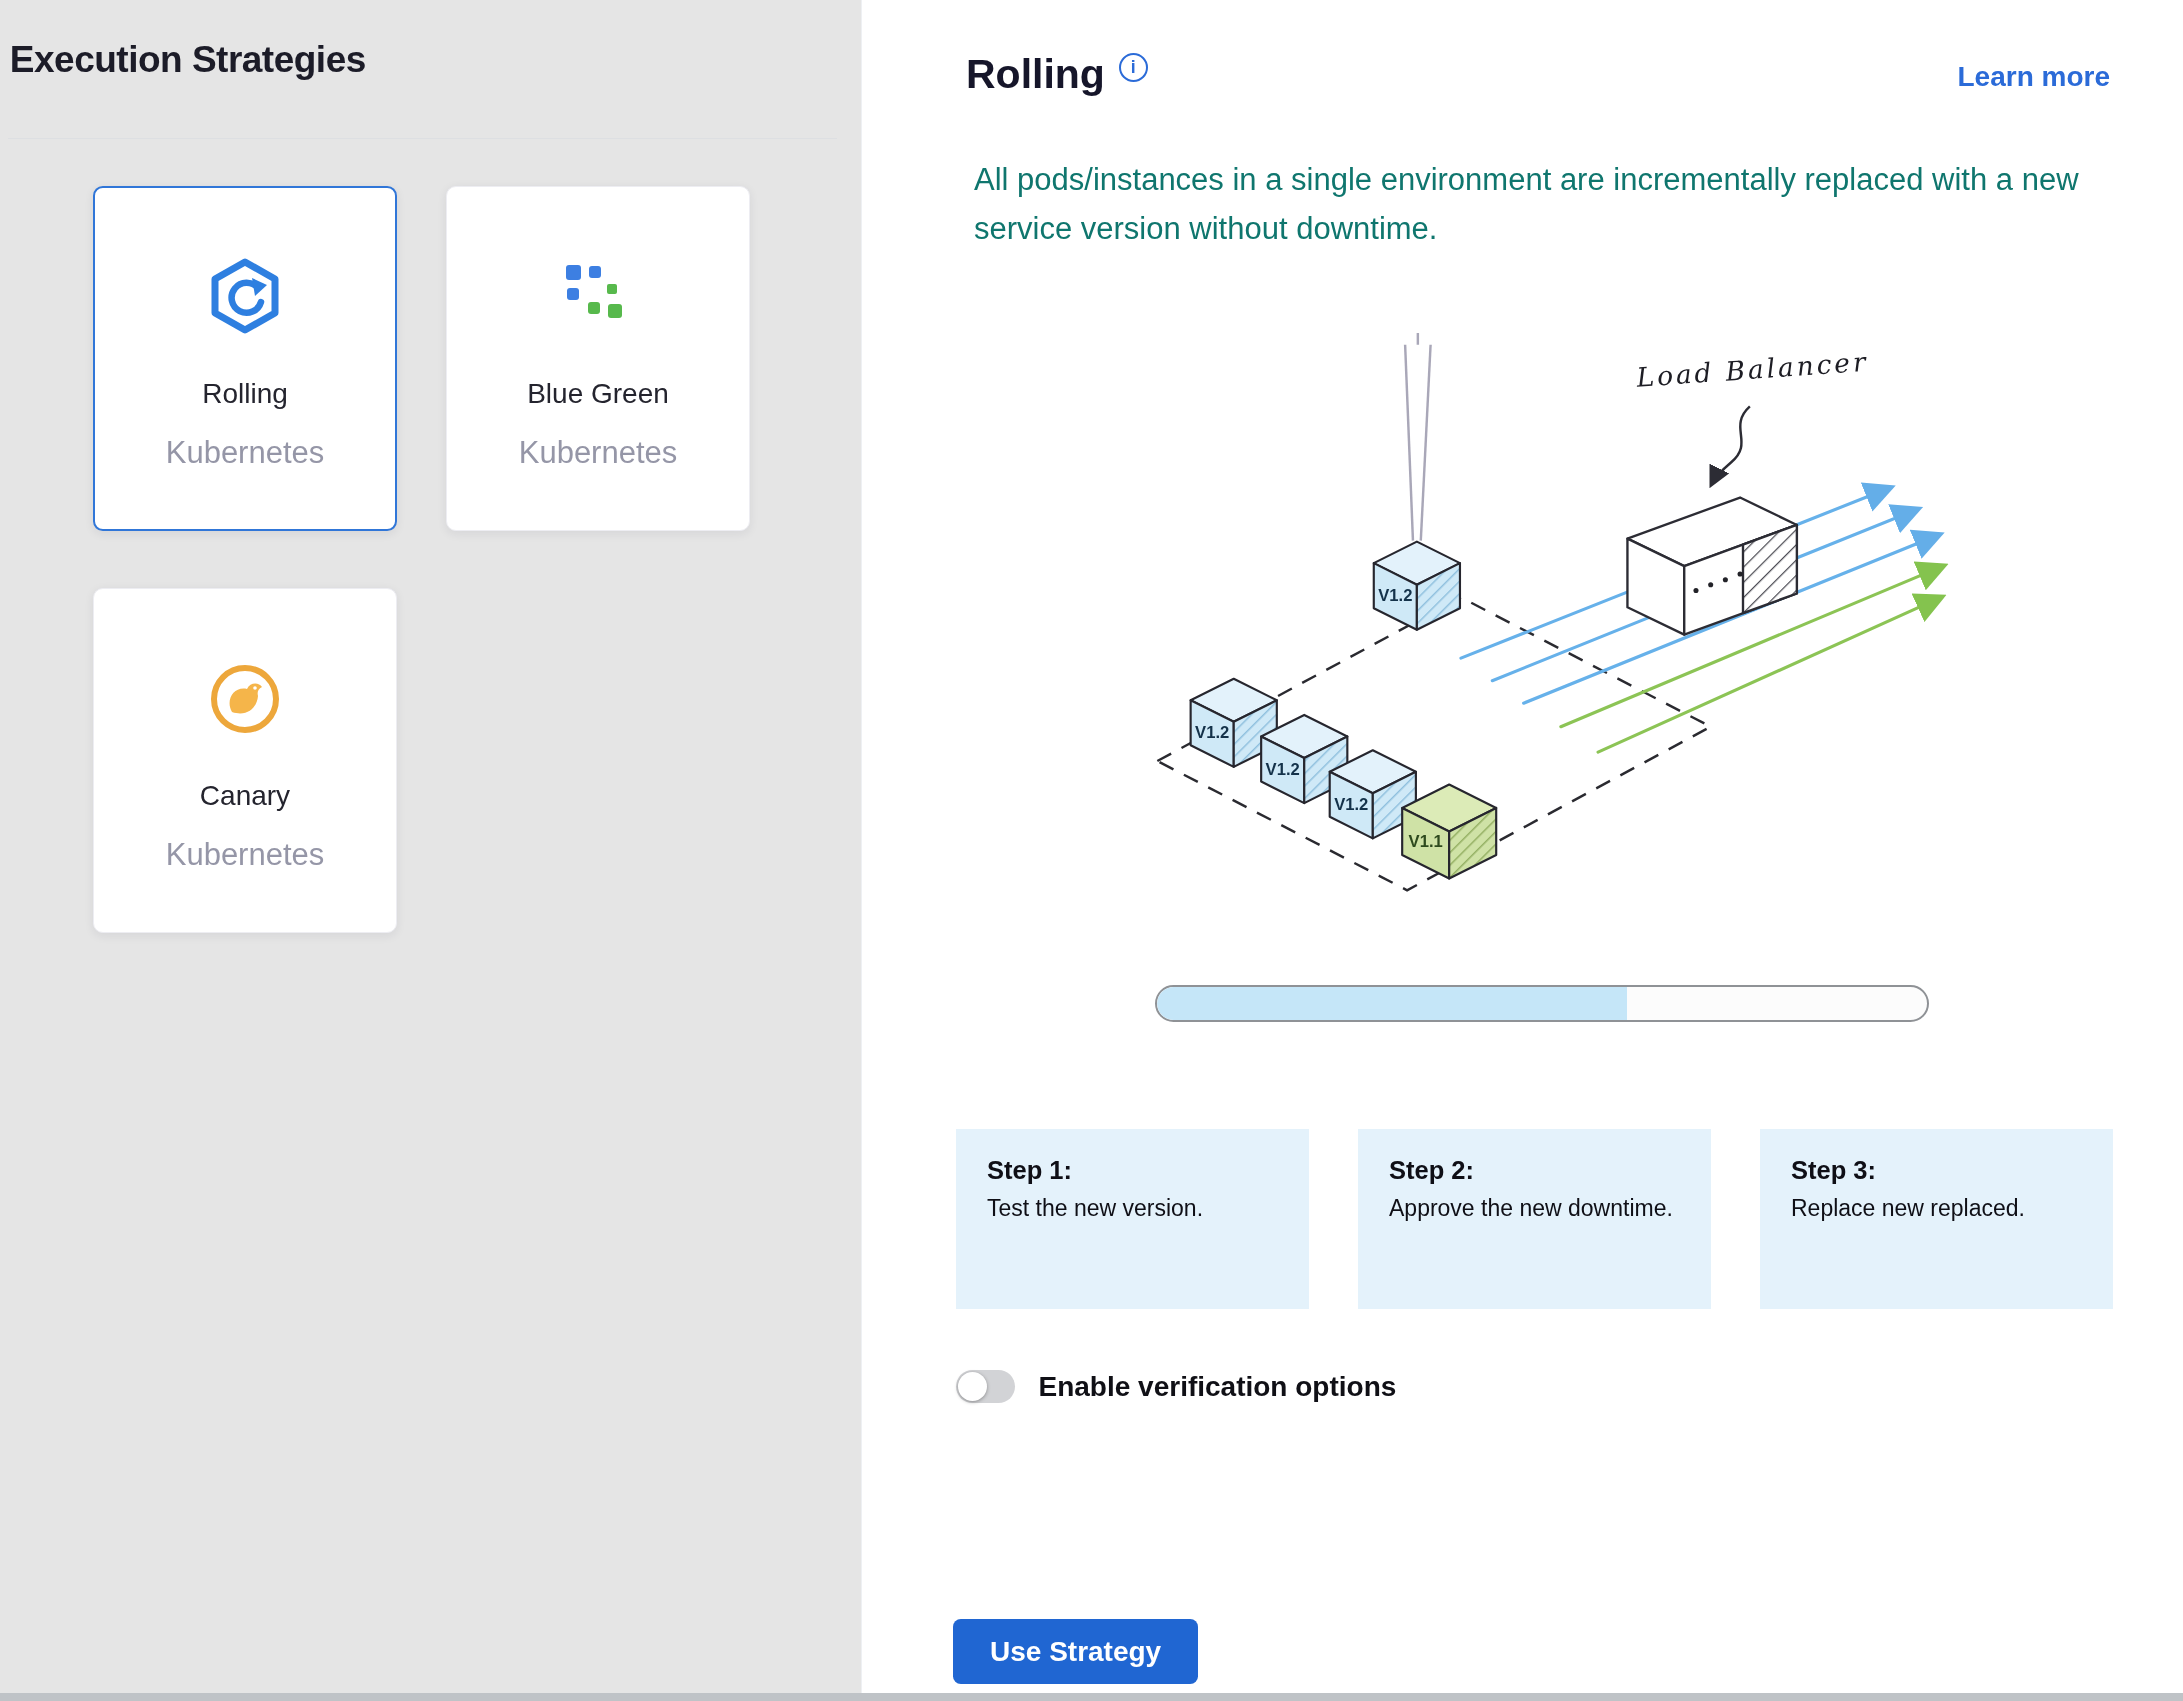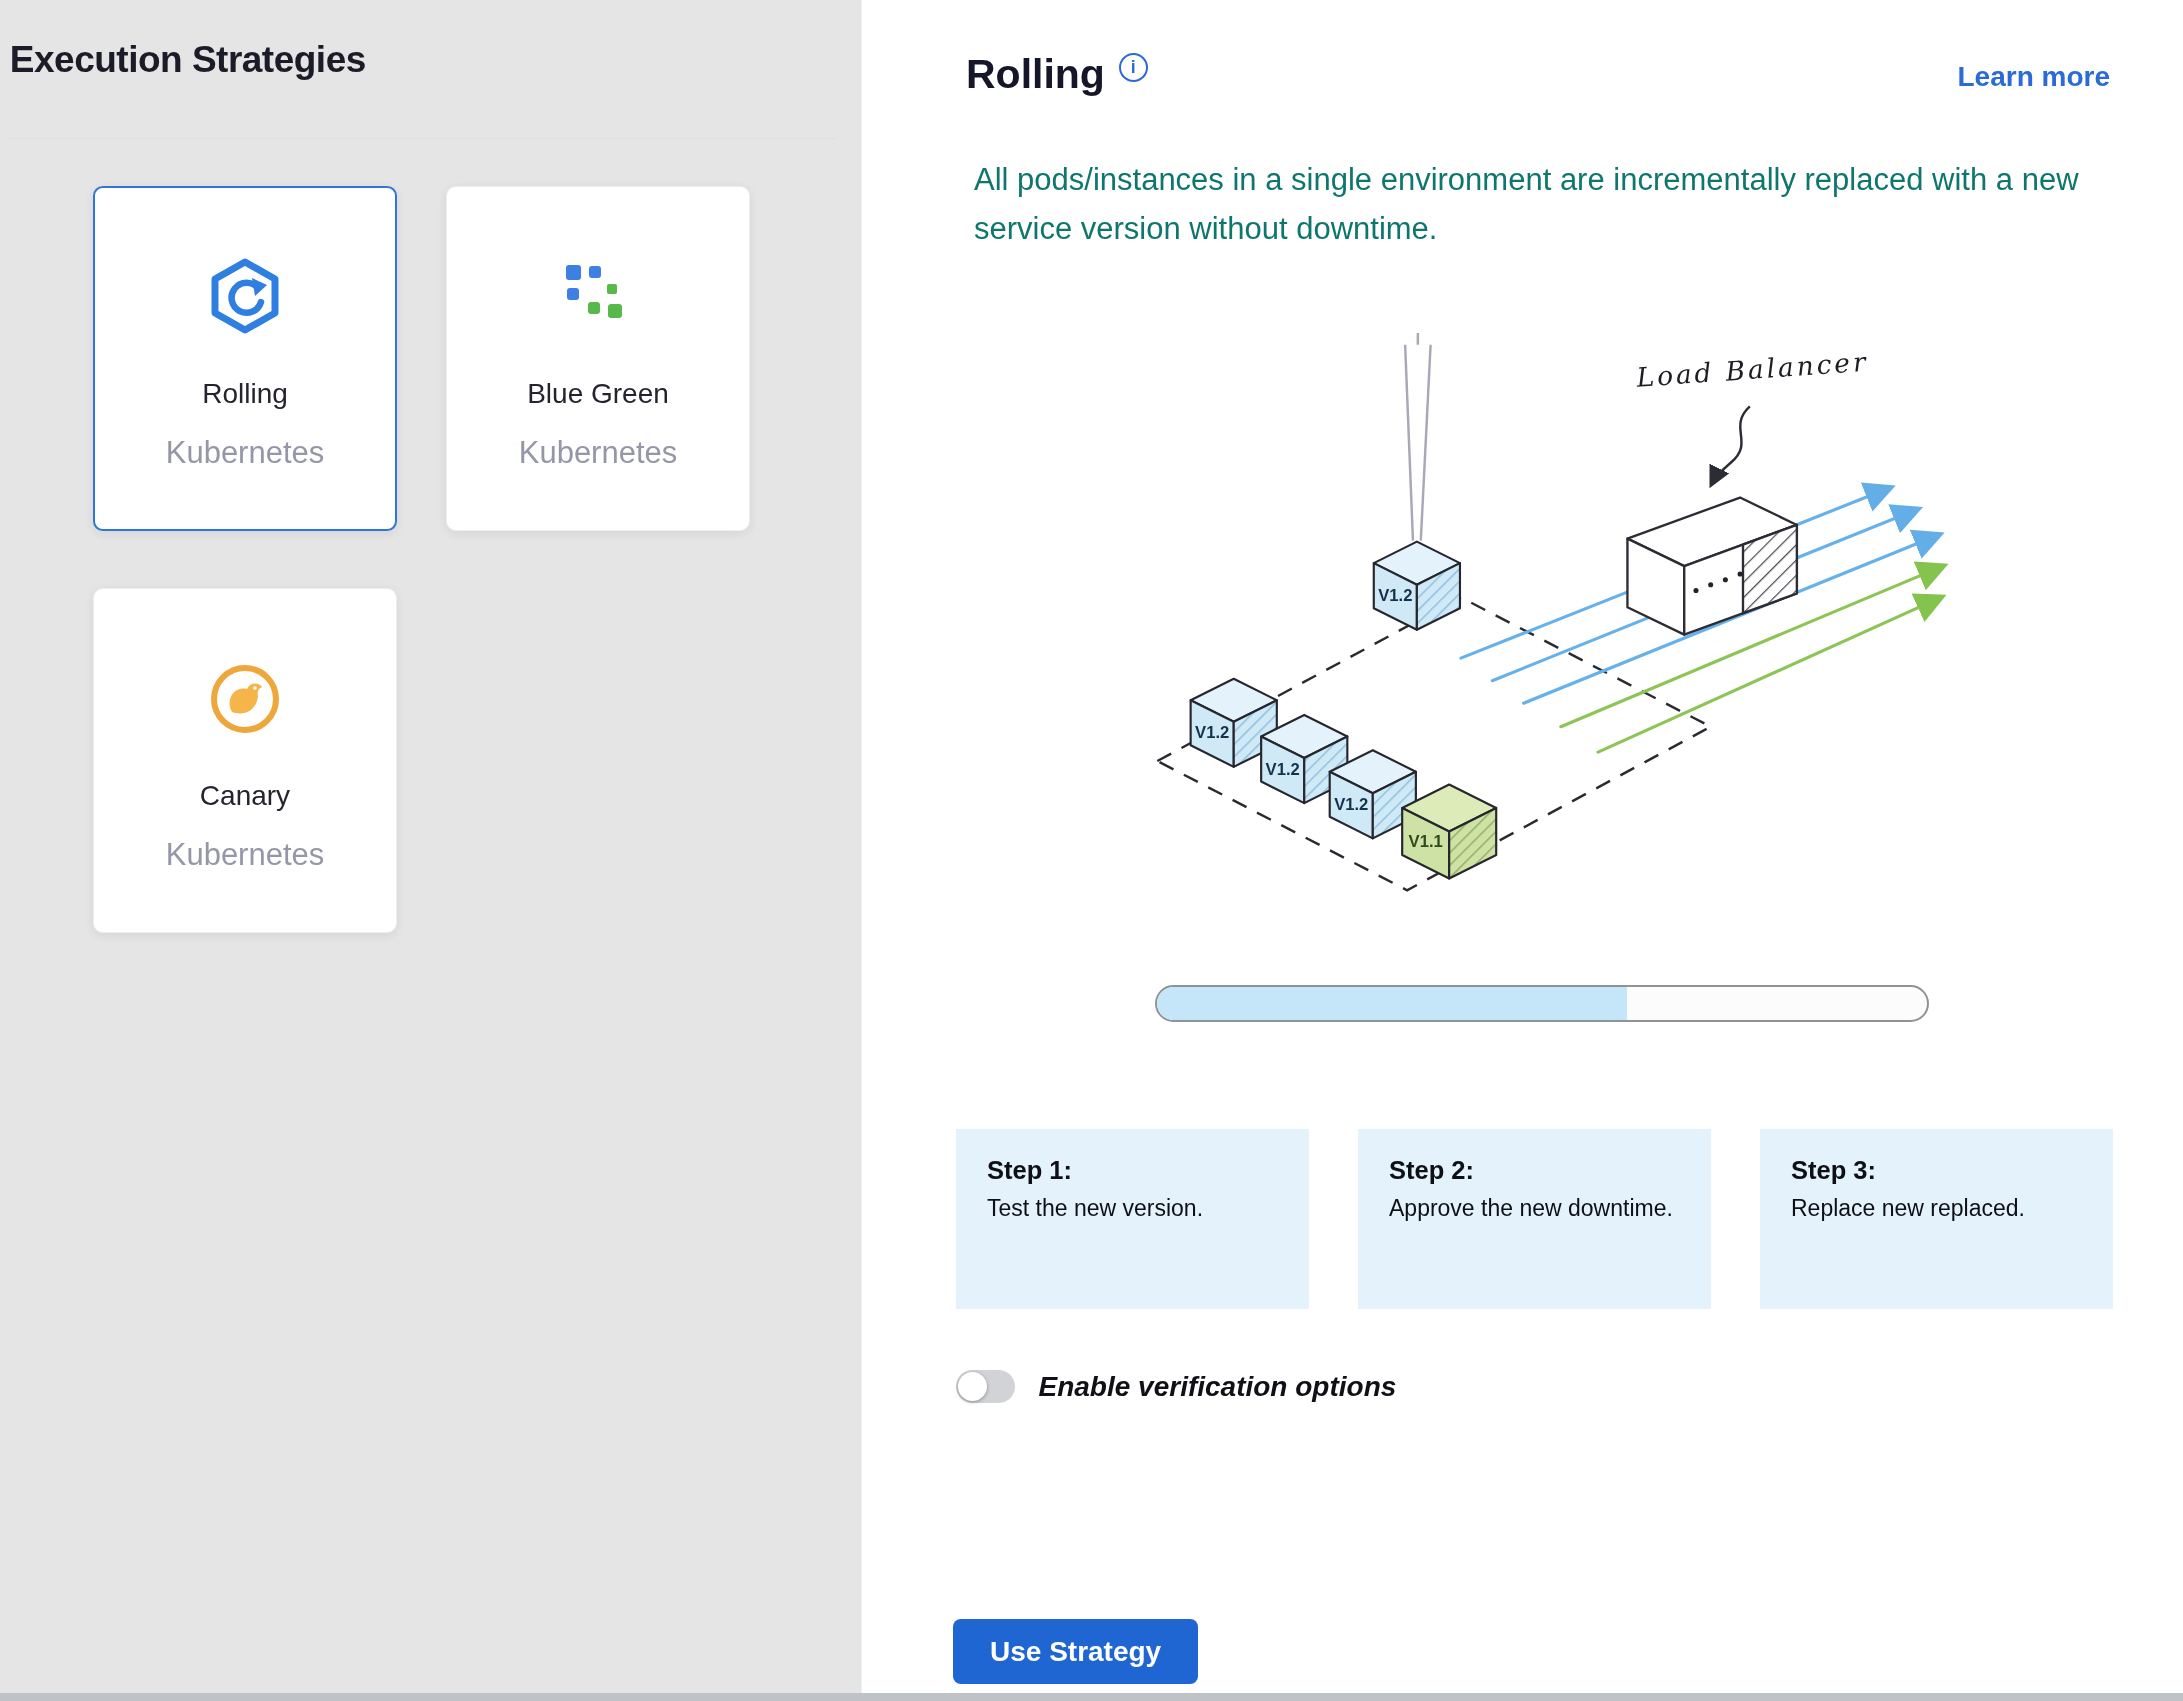--- a/index.html
+++ b/index.html
@@ -71,21 +71,21 @@
     position: absolute; left: 293px; top: 985px; width: 774px; height: 37px;
     border: 2px solid #8f9296; border-radius: 19.6px; background: #fcfcfc; overflow: hidden;
   }
   .progress-fill { height: 100%; background: #c5e6f8; border-radius: 17.6px 0 0 17.6px; }
 
   .steps { position: absolute; left: 94px; top: 1129px; display: flex; gap: 49px; }
   .step-card { width: 353px; height: 180px; background: #e4f2fb; padding: 27px 31px; }
   .step-title { font-size: 25.5px; font-weight: 700; color: #0f0f16; }
   .step-text  { font-size: 23px; color: #0f0f16; margin-top: 9.8px; }
 
-  .toggle-row { position: absolute; left: 94px; top: 1370px; display: flex; align-items: flex-end; gap: 23.5px; font-style: italic; }
+  .toggle-row { position: absolute; left: 94px; top: 1370px; display: flex; align-items: flex-end; gap: 23.5px; }
   .toggle { width: 59px; height: 33px; background: #d2d3d6; border-radius: 16.7px; position: relative; cursor: pointer; }
   .toggle-knob {
     position: absolute; left: 2px; top: 2px; width: 29px; height: 29px;
     background: #ffffff; border-radius: 50%; box-shadow: 0 1px 3.9px rgba(0,0,0,0.35);
   }
   .toggle-label { font-size: 28px; font-weight: 700; color: #101016; }
 
   .use-strategy {
     position: absolute; left: 91px; top: 1605px; height: 65px; padding: 0 37px;
     background: #2066d2; color: #ffffff; font-size: 28px; font-weight: 700;

